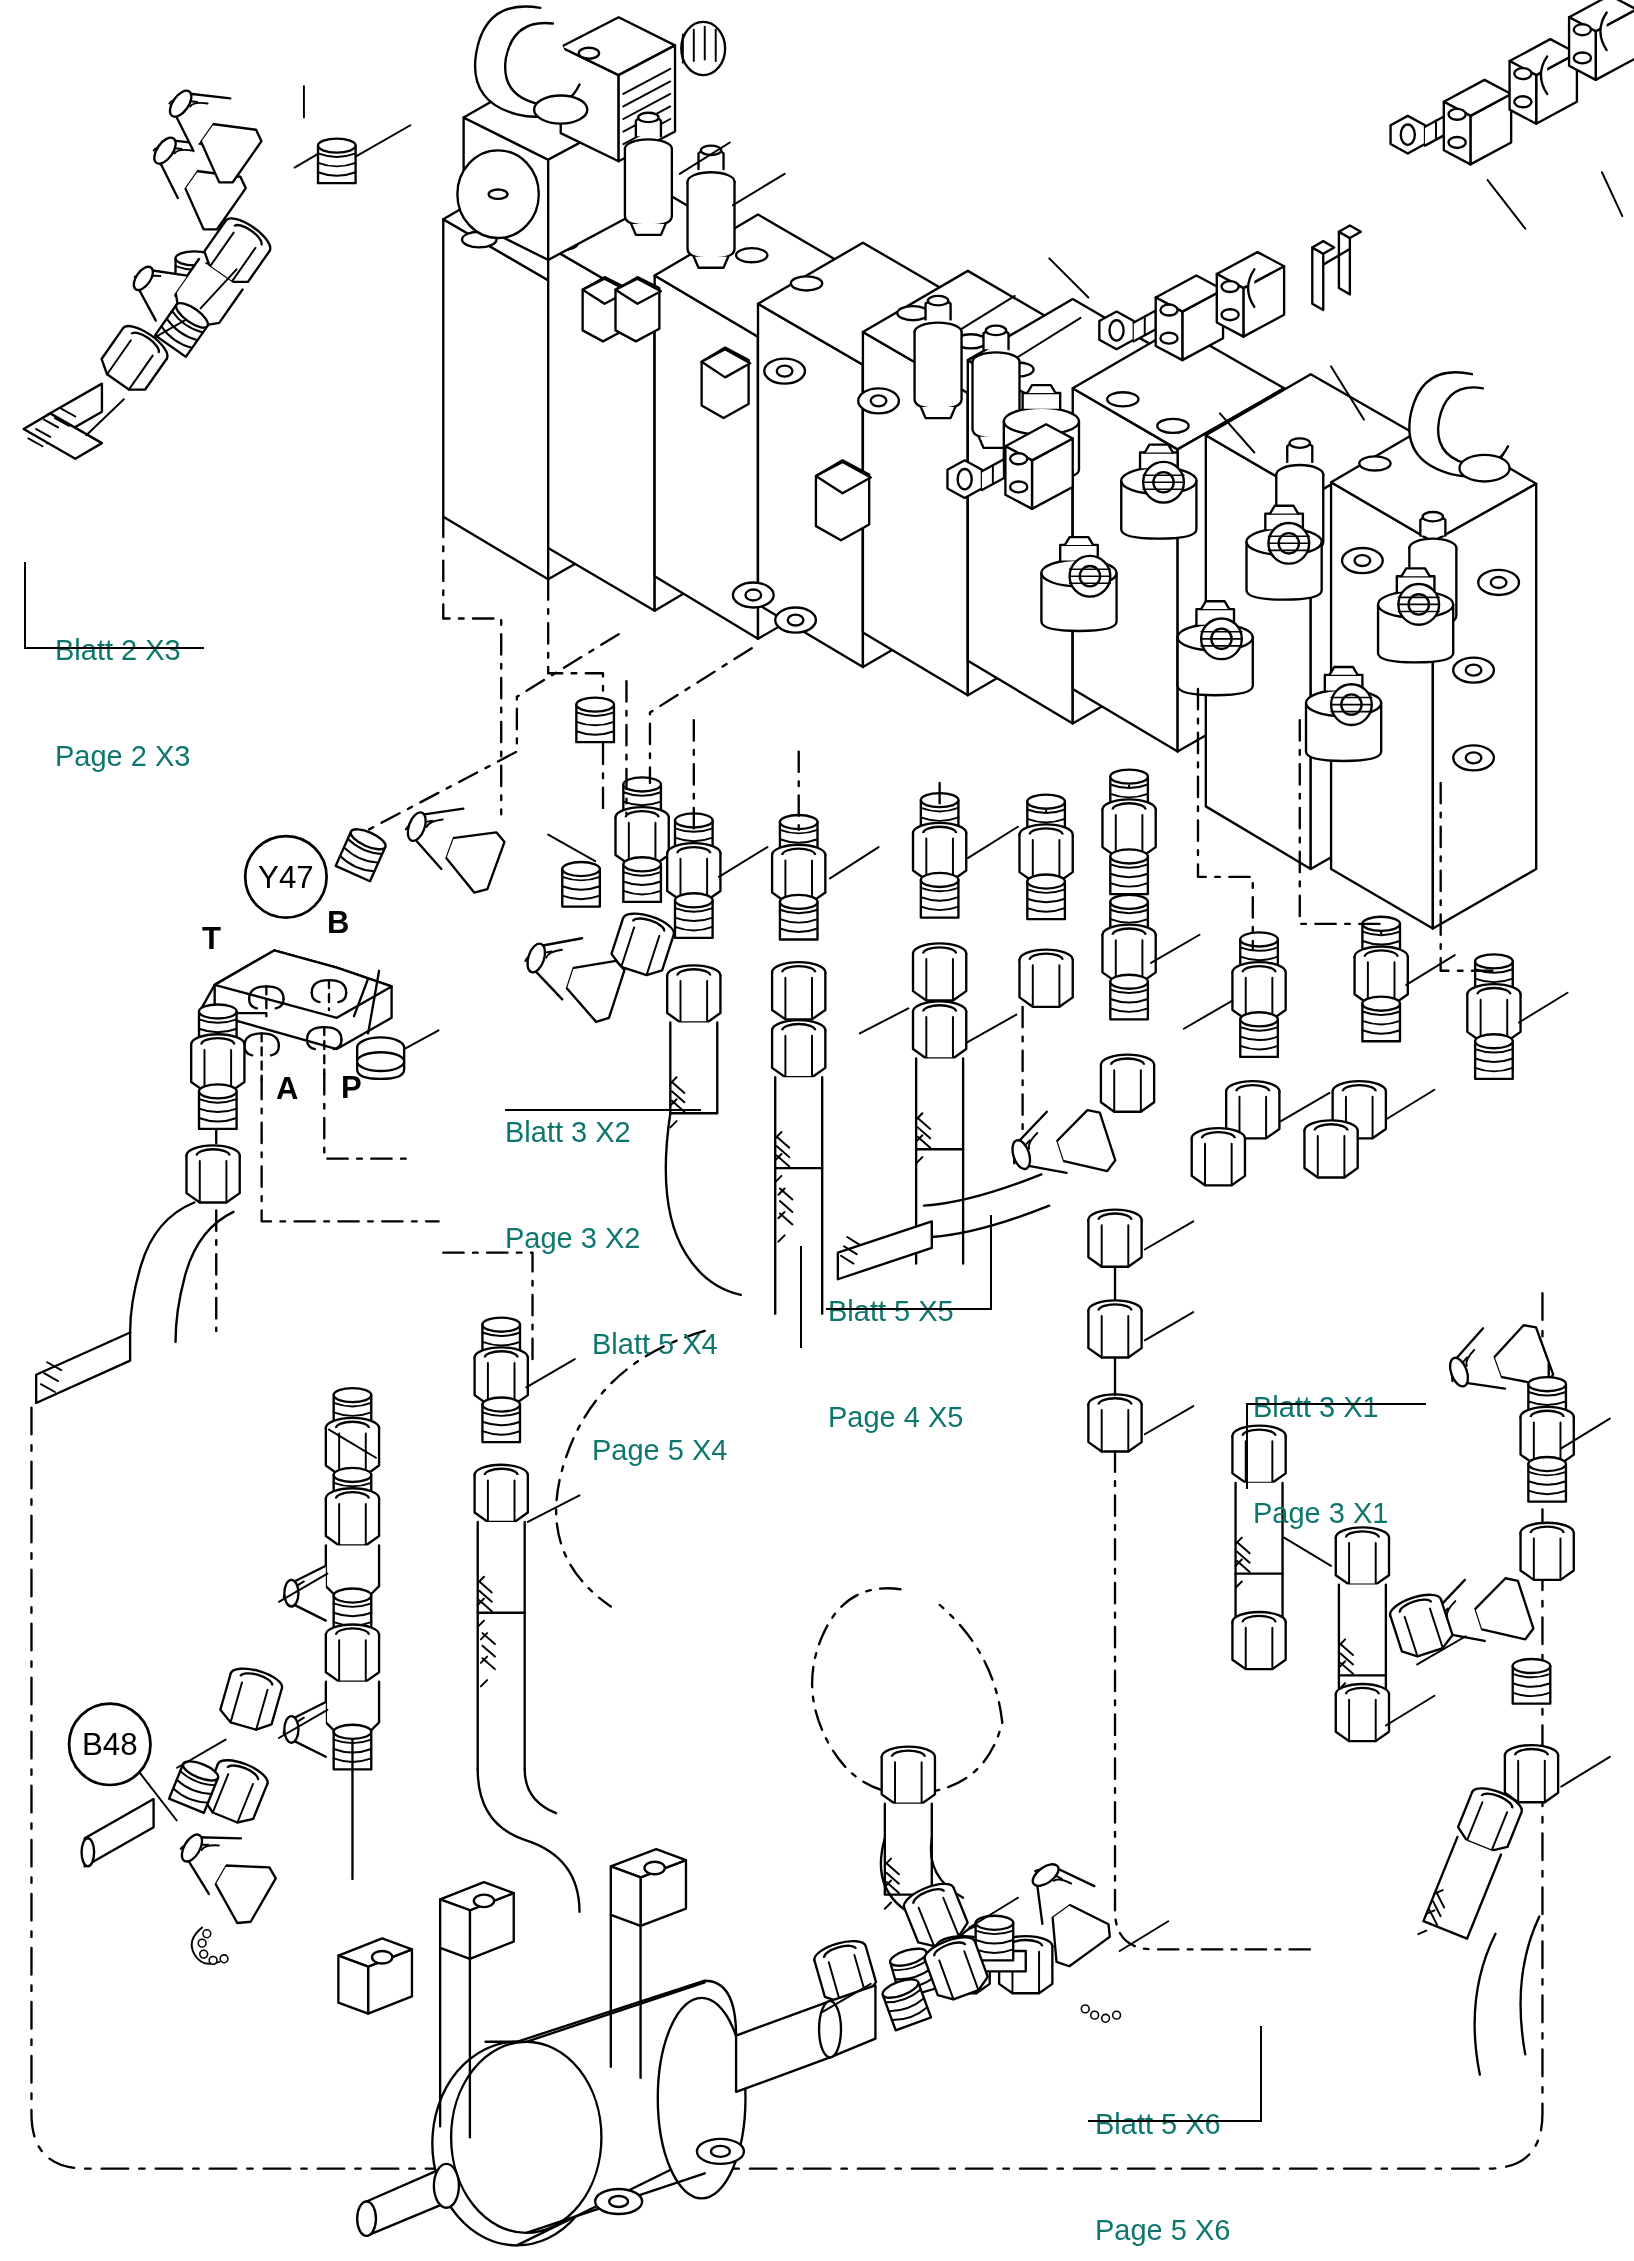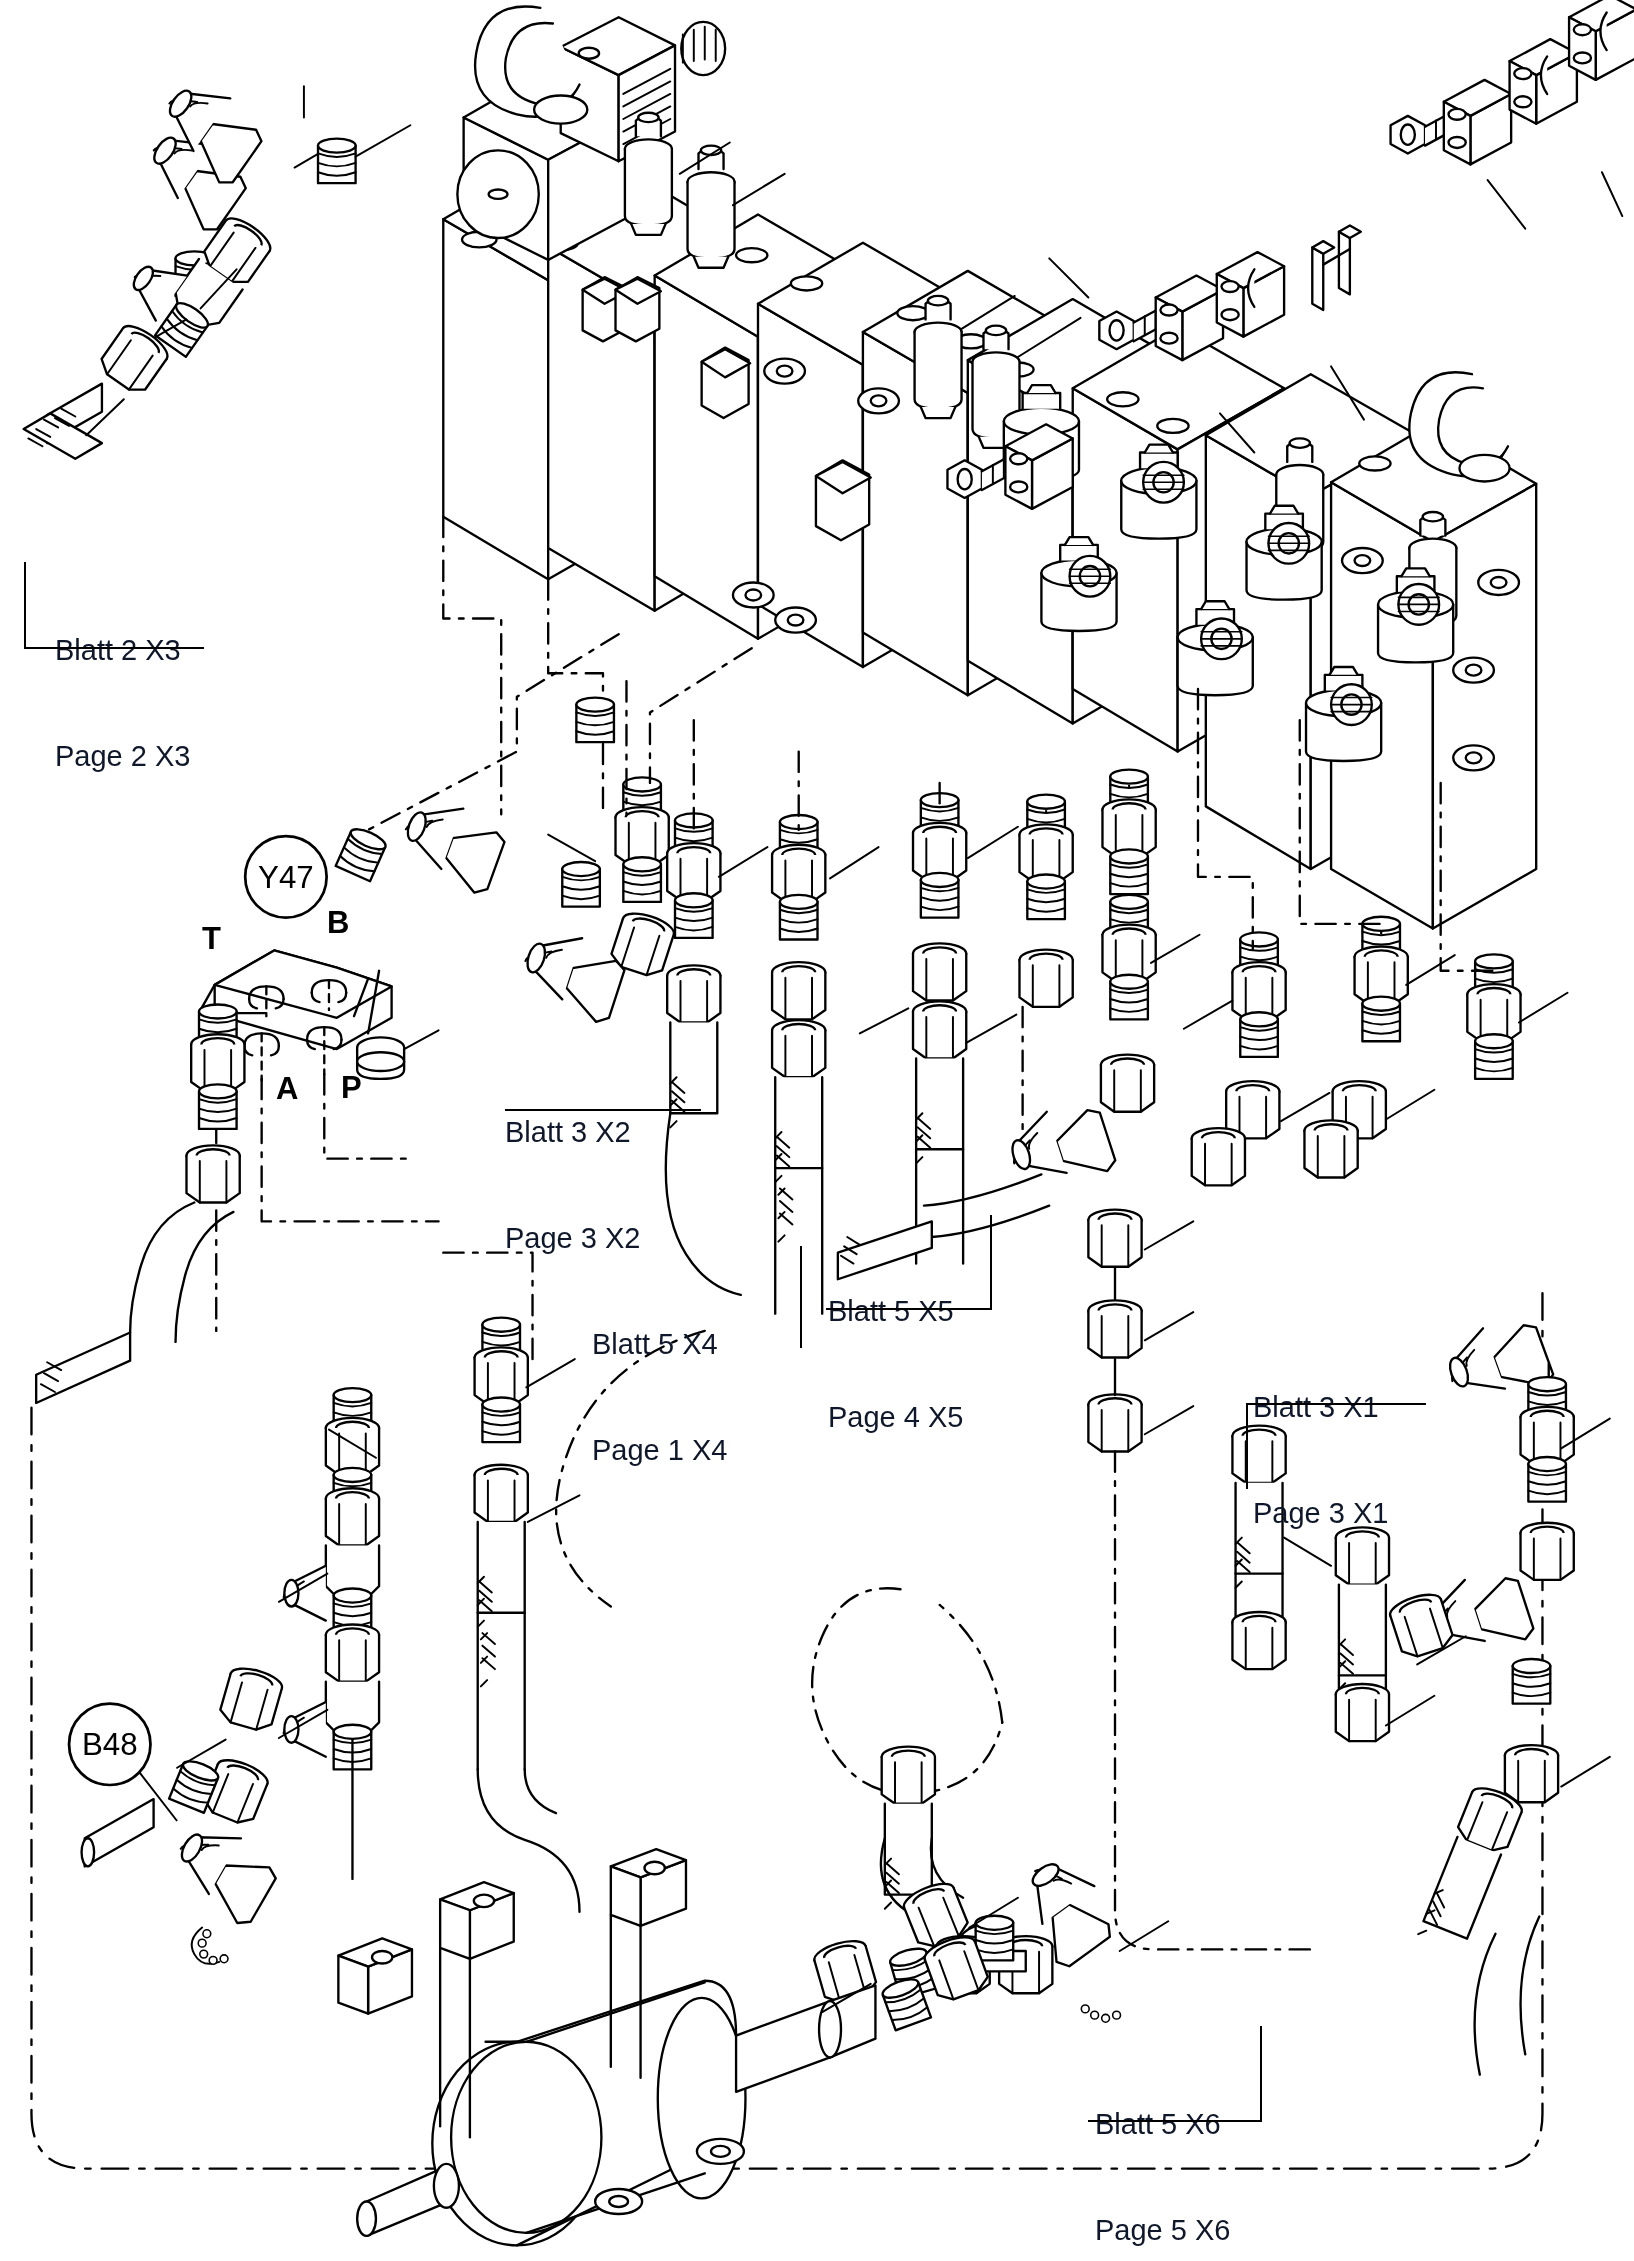--- a/index.html
+++ b/index.html
@@ -1,19 +1,19 @@
 <!DOCTYPE html>
 <html style="font-size:12.5px"><head>
 <meta charset="utf-8">
 <style>
   html,body{margin:0;padding:0;background:#fff;}
   body{font-family:"Liberation Sans",sans-serif;}
   #sheet{position:relative;width:1635px;height:2261px;background:#fff;overflow:hidden;}
   #art{position:absolute;left:0;top:0;width:1635px;height:2261px;}
-  .ref-label{position:absolute;color:#0f172a;font-family:"Liberation Sans",sans-serif;
+  .ref-label{position:absolute;color:#0f766e;font-family:"Liberation Sans",sans-serif;
              font-size:29px;line-height:1.22;white-space:pre;font-weight:400;}
   .ref-label .l1,.ref-label .l2{display:block;}
   .ref-rule{position:absolute;background:#000;height:2.3px;}
   .ref-vrule{position:absolute;background:#000;width:2.3px;}
   .port-label{position:absolute;font-size:31px;font-weight:700;color:#000;}
   .circ-txt{font-family:"Liberation Sans",sans-serif;font-size:40px;fill:#000;}
 </style>
 </head>
 <body>
 
@@ -693,21 +693,21 @@
 <div class="ref-vrule" style="left:23.5px;top:562px;height:86px;"></div>
 
 <div class="ref-label" style="left:505px;top:1044px;">
   <span class="l1">Blatt 3 X2</span>
   <span class="l2">Page 3 X2</span>
 </div>
 <div class="ref-rule" style="left:505px;top:1109px;width:196px;"></div>
 
 <div class="ref-label" style="left:592px;top:1256px;">
   <span class="l1">Blatt 5 X4</span>
-  <span class="l2">Page 1 X4</span>
+  <span class="l2">Page 5 X4</span>
 </div>
 <div class="ref-vrule" style="left:800px;top:1246px;height:102px;"></div>
 
 <div class="ref-label" style="left:828px;top:1223px;">
   <span class="l1">Blatt 5 X5</span>
   <span class="l2">Page 4 X5</span>
 </div>
 <div class="ref-rule" style="left:826px;top:1308px;width:166px;"></div>
 <div class="ref-vrule" style="left:990px;top:1215px;height:94px;"></div>
 

